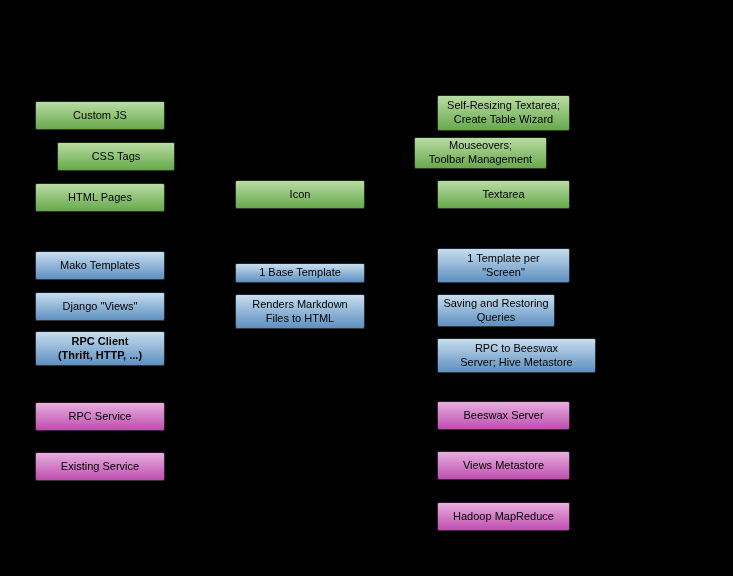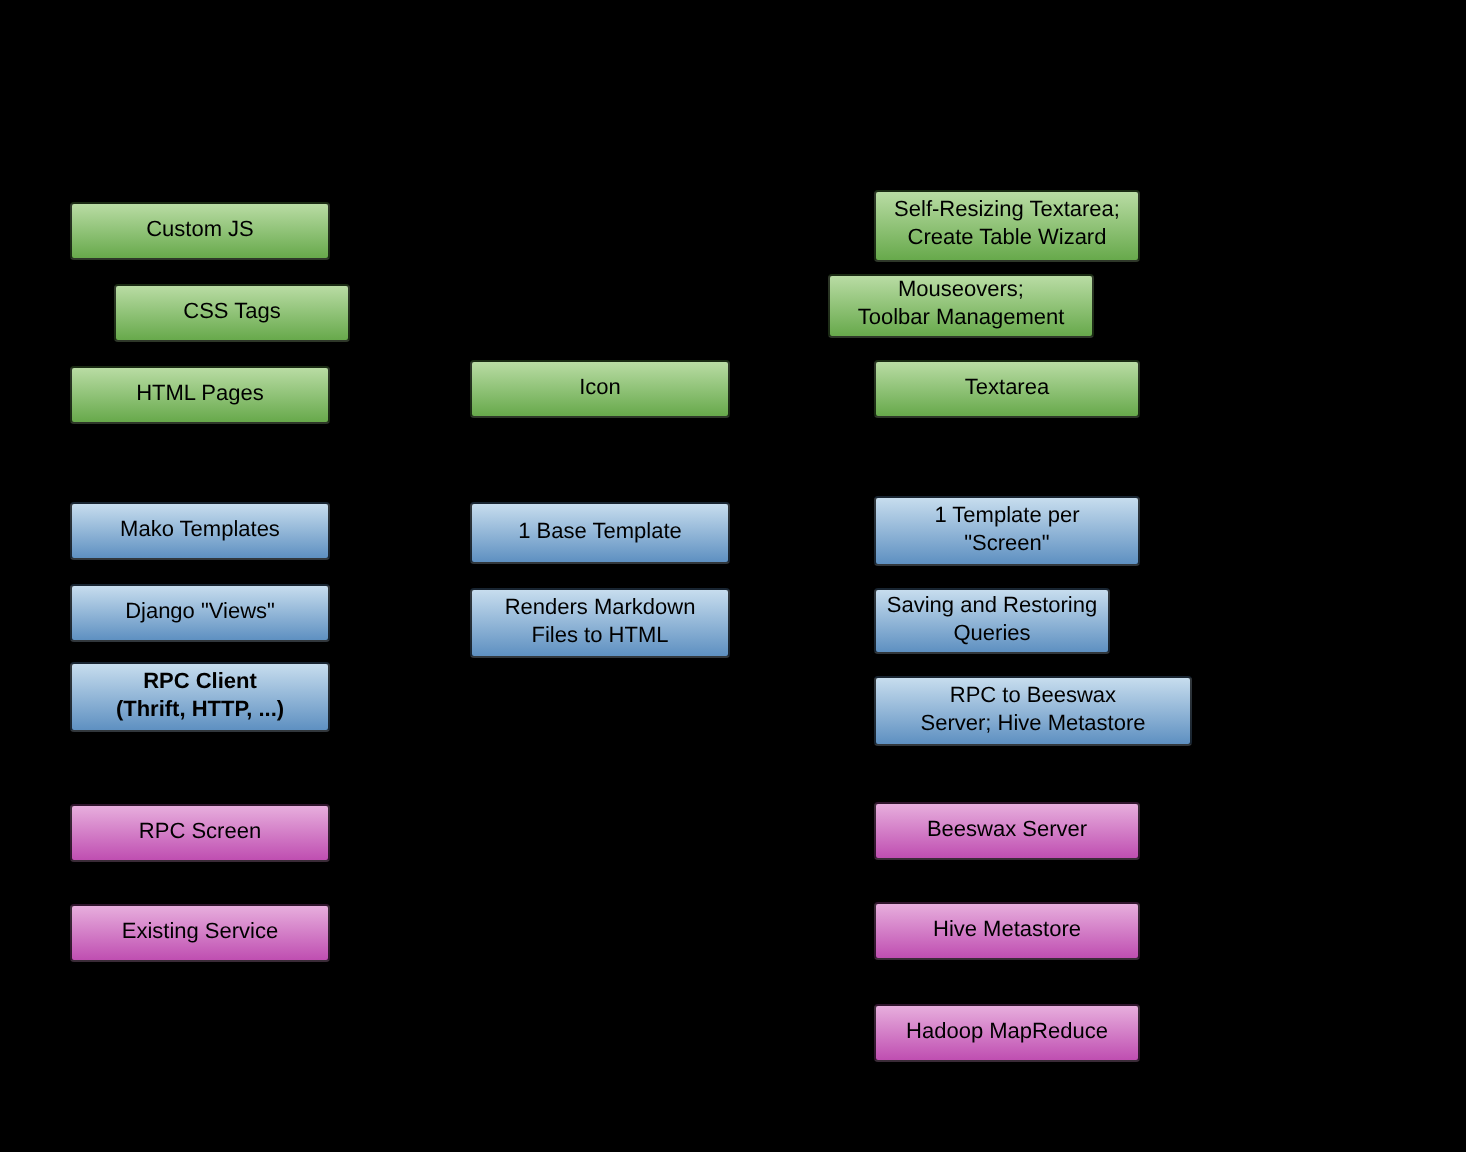--- a/index.html
+++ b/index.html
@@ -34,34 +34,34 @@
 </head>
 <body>
 
 <div class="box green" style="left:35px;  top:101px; width:130px; height:29px;">Custom JS</div>
 <div class="box green" style="left:21px;  top:142px; width:118px; height:29px;margin-left:36px;">CSS Tags</div>
 <div class="box green" style="left:35px;  top:183px; width:130px; height:29px;">HTML Pages</div>
 <div class="box blue" style="left:35px;  top:251px; width:130px; height:29px;">Mako Templates</div>
 <div class="box blue" style="left:35px;  top:292px; width:130px; height:29px;">Django "Views"</div>
 <div class="box blue" style="left:35px;  top:331px; width:130px; height:35px;font-weight:bold;">RPC Client
 (Thrift, HTTP, ...)</div>
-<div class="box magenta" style="left:35px;  top:402px; width:130px; height:29px;">RPC Screen</div>
+<div class="box magenta" style="left:35px;  top:402px; width:130px; height:29px;">RPC Service</div>
 <div class="box magenta" style="left:35px;  top:452px; width:130px; height:29px;">Existing Service</div>
 
 <div class="box green" style="left:235px; top:180px; width:130px; height:29px;">Icon</div>
-<div class="box blue" style="left:235px; top:251px; width:130px; height:31px;">1 Base Template</div>
+<div class="box blue" style="left:235px; top:263px; width:130px; height:20px;">1 Base Template</div>
 <div class="box blue" style="left:235px; top:294px; width:130px; height:35px;">Renders Markdown
 Files to HTML</div>
 
 <div class="box green" style="left:437px; top:95px;  width:133px; height:36px;">Self-Resizing Textarea;
 Create Table Wizard</div>
 <div class="box green" style="left:414px; top:137px; width:133px; height:32px;">Mouseovers;
 Toolbar Management</div>
 <div class="box green" style="left:437px; top:180px; width:133px; height:29px;">Textarea</div>
 <div class="box blue" style="left:437px; top:248px; width:133px; height:35px;">1 Template per
 "Screen"</div>
 <div class="box blue" style="left:437px; top:294px; width:118px; height:33px;">Saving and Restoring
 Queries</div>
 <div class="box blue" style="left:437px; top:338px; width:159px; height:35px;">RPC to Beeswax
 Server; Hive Metastore</div>
 <div class="box magenta" style="left:437px; top:401px; width:133px; height:29px;">Beeswax Server</div>
-<div class="box magenta" style="left:437px; top:451px; width:133px; height:29px;">Hive Metastore</div>
+<div class="box magenta" style="left:437px; top:451px; width:133px; height:29px;">Views Metastore</div>
 <div class="box magenta" style="left:437px; top:502px; width:133px; height:29px;">Hadoop MapReduce</div>
 
 </body></html>

